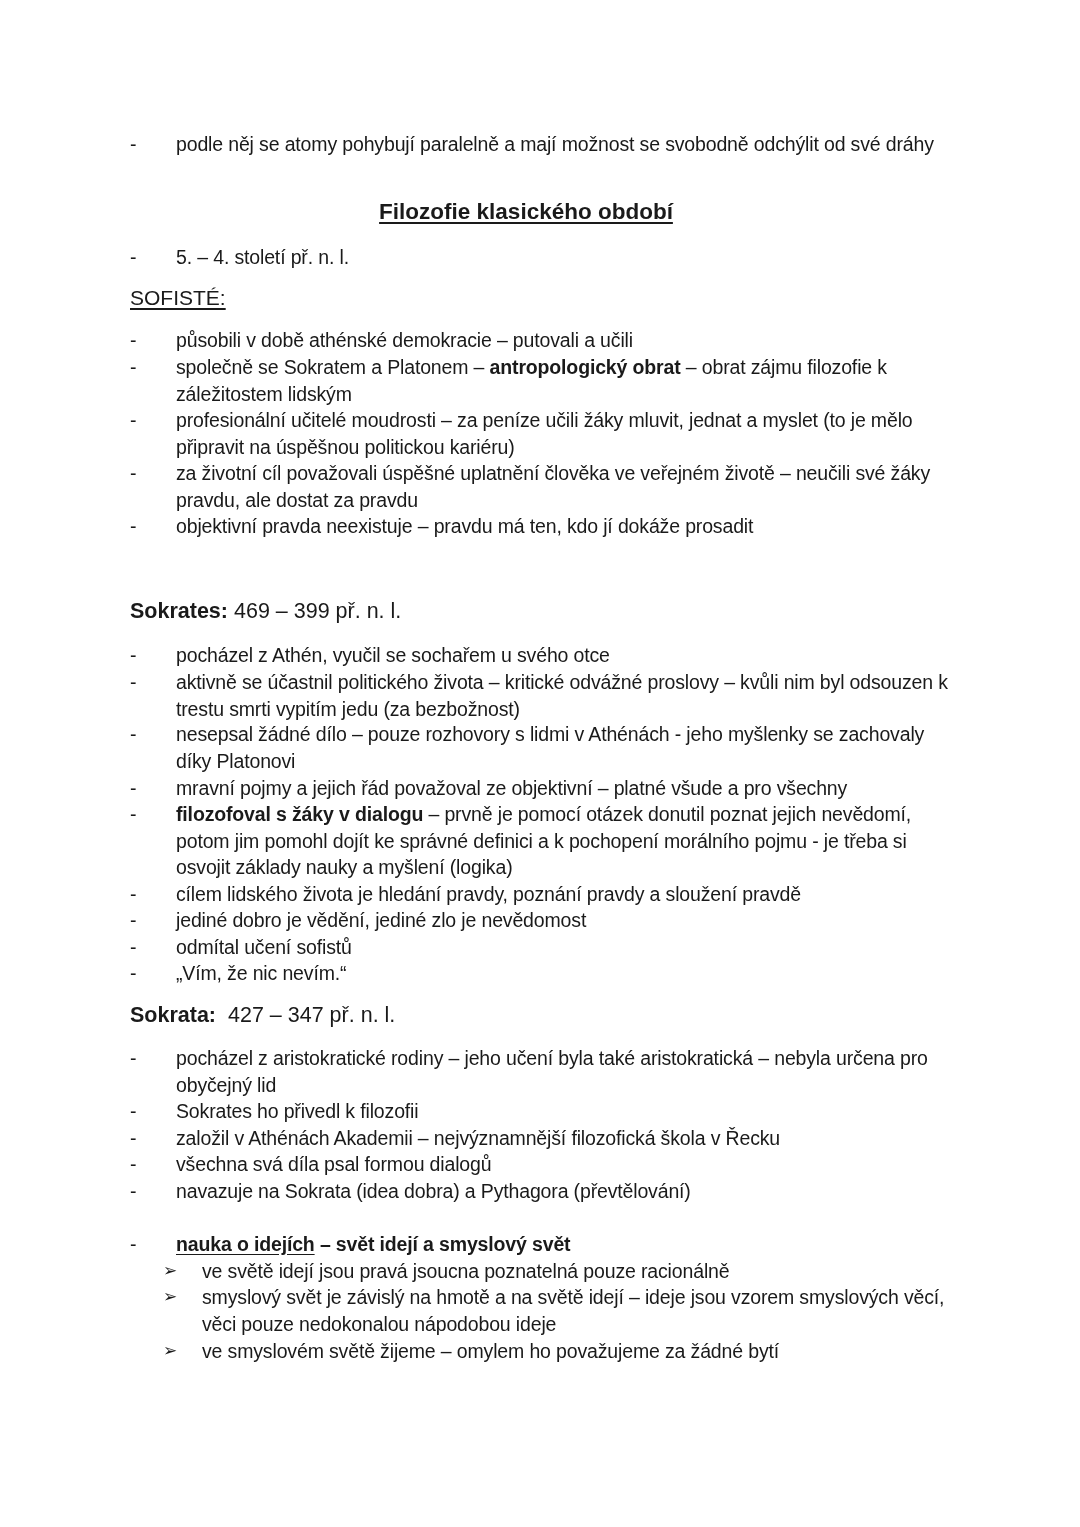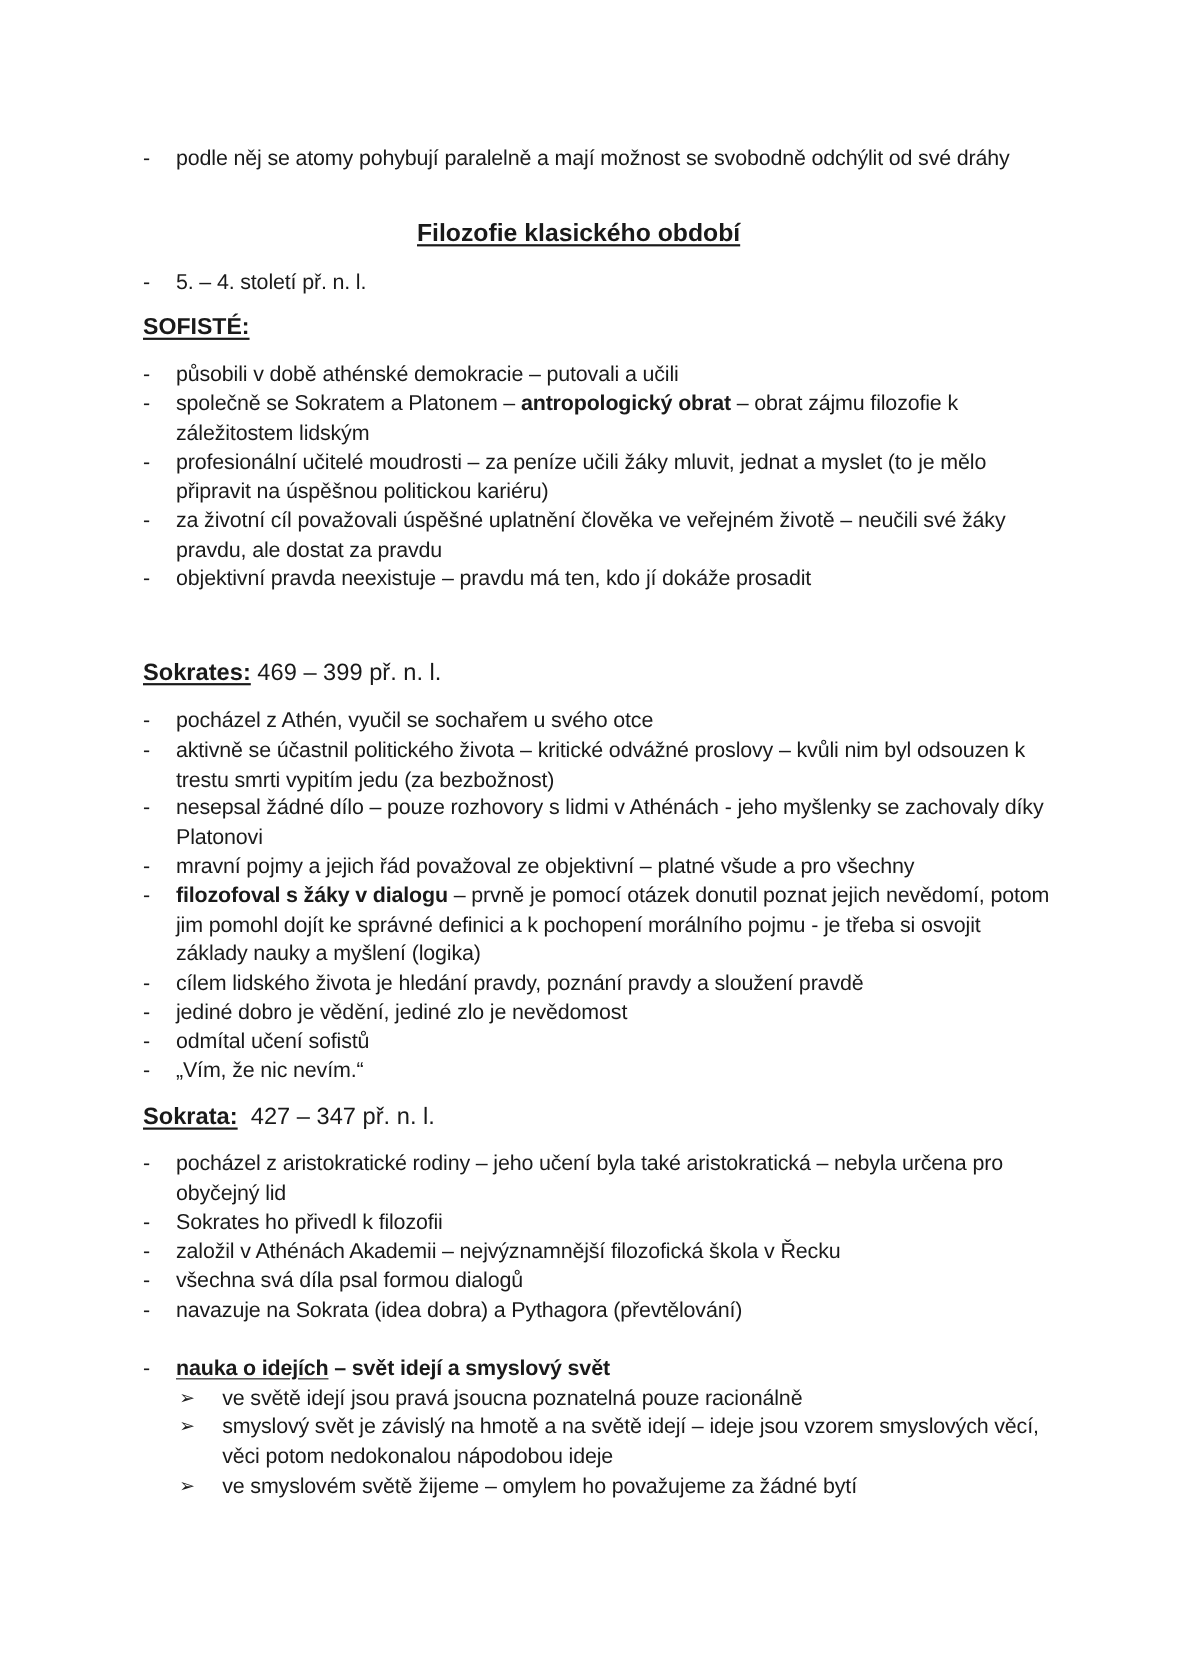--- a/index.html
+++ b/index.html
@@ -4,28 +4,28 @@
   <style>
     html, body { margin: 0; padding: 0; background: #ffffff; }
     body {
       width: 1080px; height: 1527px; position: relative; overflow: hidden;
       font-family: "Liberation Sans", "DejaVu Sans", sans-serif;
       color: #1a1a1a;
     }
     .page { position: absolute; left: 0; top: 0; width: 1080px; height: 1527px; }
     .bl { position: absolute; left: 130px; width: 830px; font-size: 19.5px; line-height: 26.5px; letter-spacing: -0.15px; }
     .bl .dash { position: absolute; left: 0; top: 0; }
-    .bl .txt { display: block; margin-left: 30px; }
+    .bl .txt { display: block; margin-left: 46px; }
     .sub { position: absolute; left: 163px; width: 800px; font-size: 19.5px; line-height: 26.5px; letter-spacing: -0.15px; }
     .sub .arrow { position: absolute; left: 0; top: 0; font-size: 17px; }
     .sub .txt { display: block; margin-left: 39px; }
     .title { position: absolute; left: 0; width: 1052px; text-align: center; top: 199px; font-size: 22.5px; font-weight: bold; text-decoration: underline; text-underline-offset: 3px; }
-    .h { position: absolute; left: 130px; font-size: 21px; font-weight: bold; text-decoration: underline; text-underline-offset: 3px; }
+    .h { position: absolute; left: 130px; font-size: 21px; font-weight: normal; text-decoration: underline; text-underline-offset: 3px; }
     .ph { position: absolute; left: 130px; font-size: 21.5px; }
-    .ph .name { font-weight: bold; text-decoration: underline; text-underline-offset: 3px; }
+    .ph .name { font-weight: bold; text-underline-offset: 3px; }
     b { font-weight: bold; }
     u { text-underline-offset: 3px; }
   </style>
 </head>
 <body>
 
 <div class="page">
 
   <div class="bl" style="top:131px">
     <span class="dash">-</span>
@@ -133,20 +133,20 @@
     <span class="dash">-</span>
     <span class="txt"><b><u>nauka o idejích</u><span> – svět idejí a smyslový svět</span></b></span>
   </div>
 
   <div class="sub" style="top:1258px">
     <span class="arrow">➢</span>
     <span class="txt">ve světě idejí jsou pravá jsoucna poznatelná pouze racionálně</span>
   </div>
   <div class="sub" style="top:1284px">
     <span class="arrow">➢</span>
-    <span class="txt">smyslový svět je závislý na hmotě a na světě idejí – ideje jsou vzorem smyslových věcí, věci potom nedokonalou nápodobou ideje</span>
+    <span class="txt">smyslový svět je závislý na hmotě a na světě idejí – ideje jsou vzorem smyslových věcí, věci pouze nedokonalou nápodobou ideje</span>
   </div>
   <div class="sub" style="top:1338px">
     <span class="arrow">➢</span>
     <span class="txt">ve smyslovém světě žijeme – omylem ho považujeme za žádné bytí</span>
   </div>
 
 </div>
 
 </body></html>

